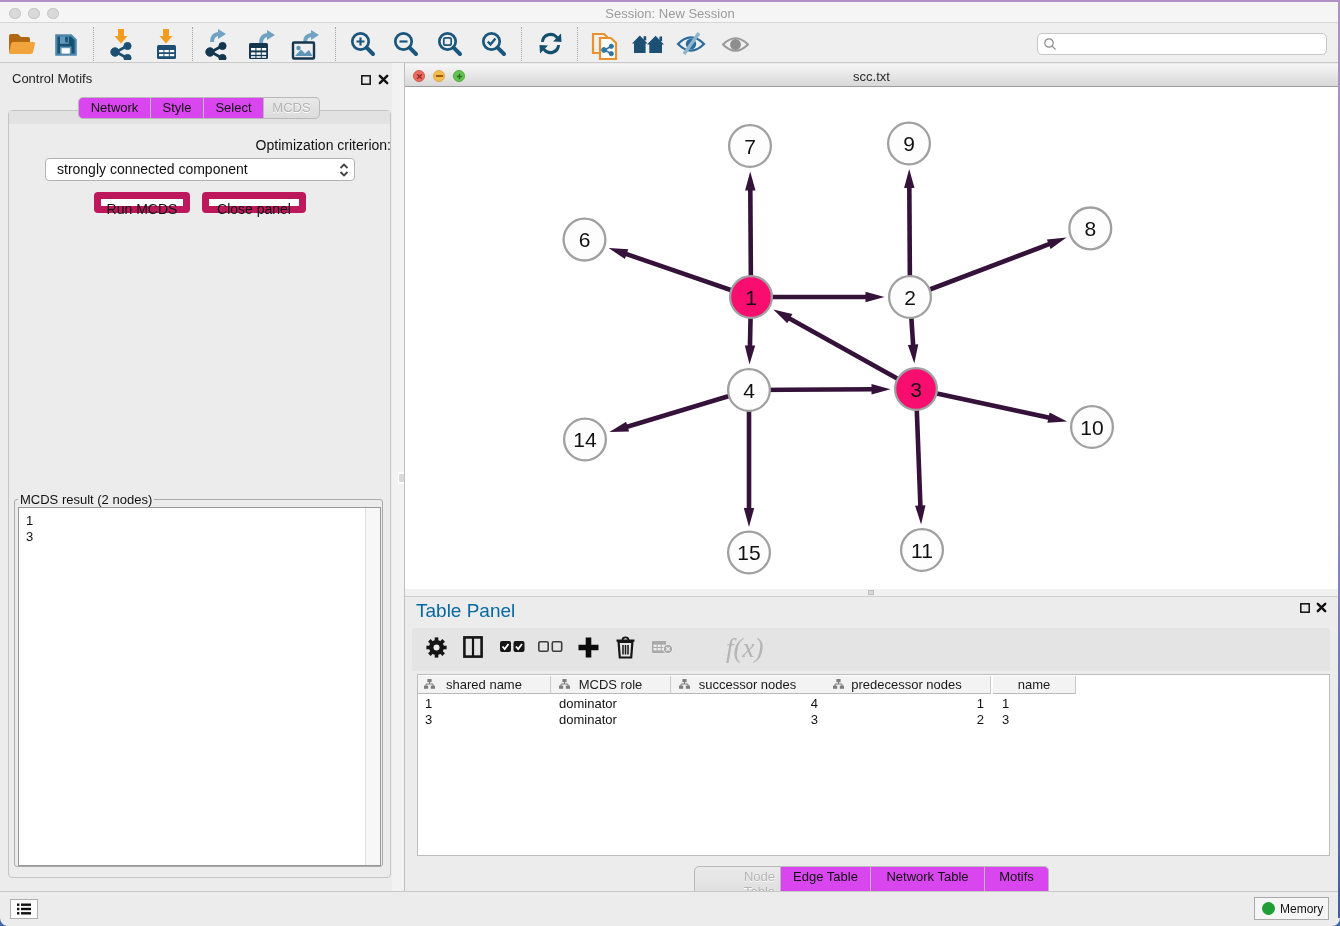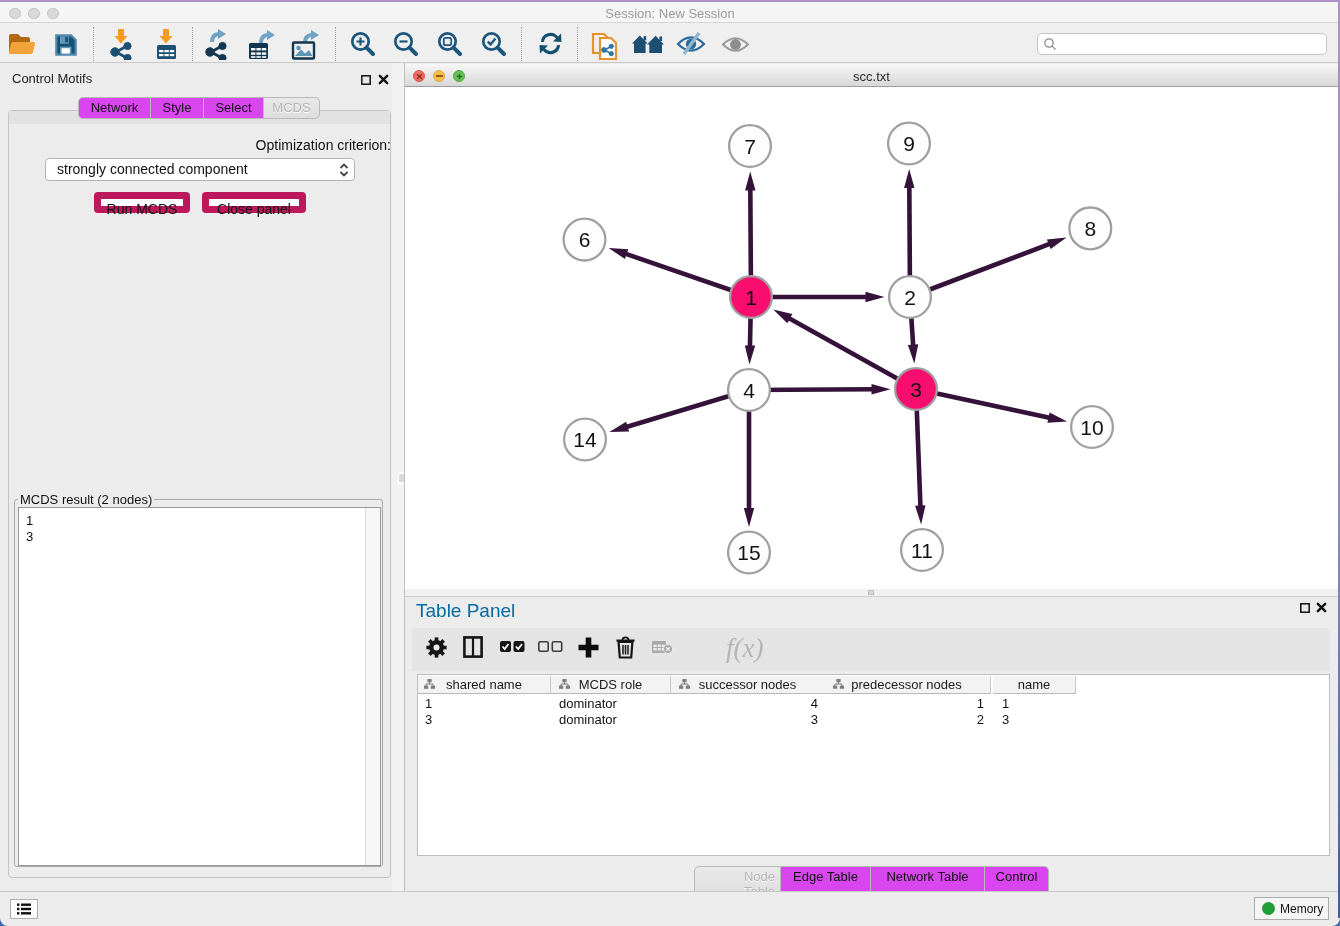--- a/index.html
+++ b/index.html
@@ -421,21 +421,21 @@
 <div class="cell" style="left:770px;top:712px;width:48px;text-align:right;">3</div>
 <div class="cell" style="left:936px;top:696px;width:48px;text-align:right;">1</div>
 <div class="cell" style="left:936px;top:712px;width:48px;text-align:right;">2</div>
 <div class="cell" style="left:1002px;top:696px;">1</div>
 <div class="cell" style="left:1002px;top:712px;">3</div>
 
 <div class="seg" style="left:694px;top:866px;">
  <span class="dis" style="width:87px;padding-left:44px;">Node Table</span>
     <span style="width:90px;">Edge Table</span>
     <span style="width:114px;">Network Table</span>
-    <span style="width:64px;">Control</span>
+    <span style="width:64px;">Motifs</span>
 </div>
 
 <div class="abs" style="left:0;top:891px;width:1340px;height:35px;background:#ececec;border-top:1px solid #c8c8c8;box-sizing:border-box;"></div>
 <div class="abs" style="left:10px;top:899px;width:28px;height:20px;background:#fcfcfc;border:1px solid #b0b0b0;box-sizing:border-box;"></div>
 <svg class="abs" style="left:17px;top:903px;" width="14" height="12" viewBox="0 0 14 12">
     <g fill="#111">
       <rect x="0" y="0.5" width="2.4" height="2.4"></rect>
       <rect x="4" y="0.5" width="10" height="2.4"></rect>
       <rect x="0" y="4.8" width="2.4" height="2.4"></rect>
       <rect x="4" y="4.8" width="10" height="2.4"></rect>

